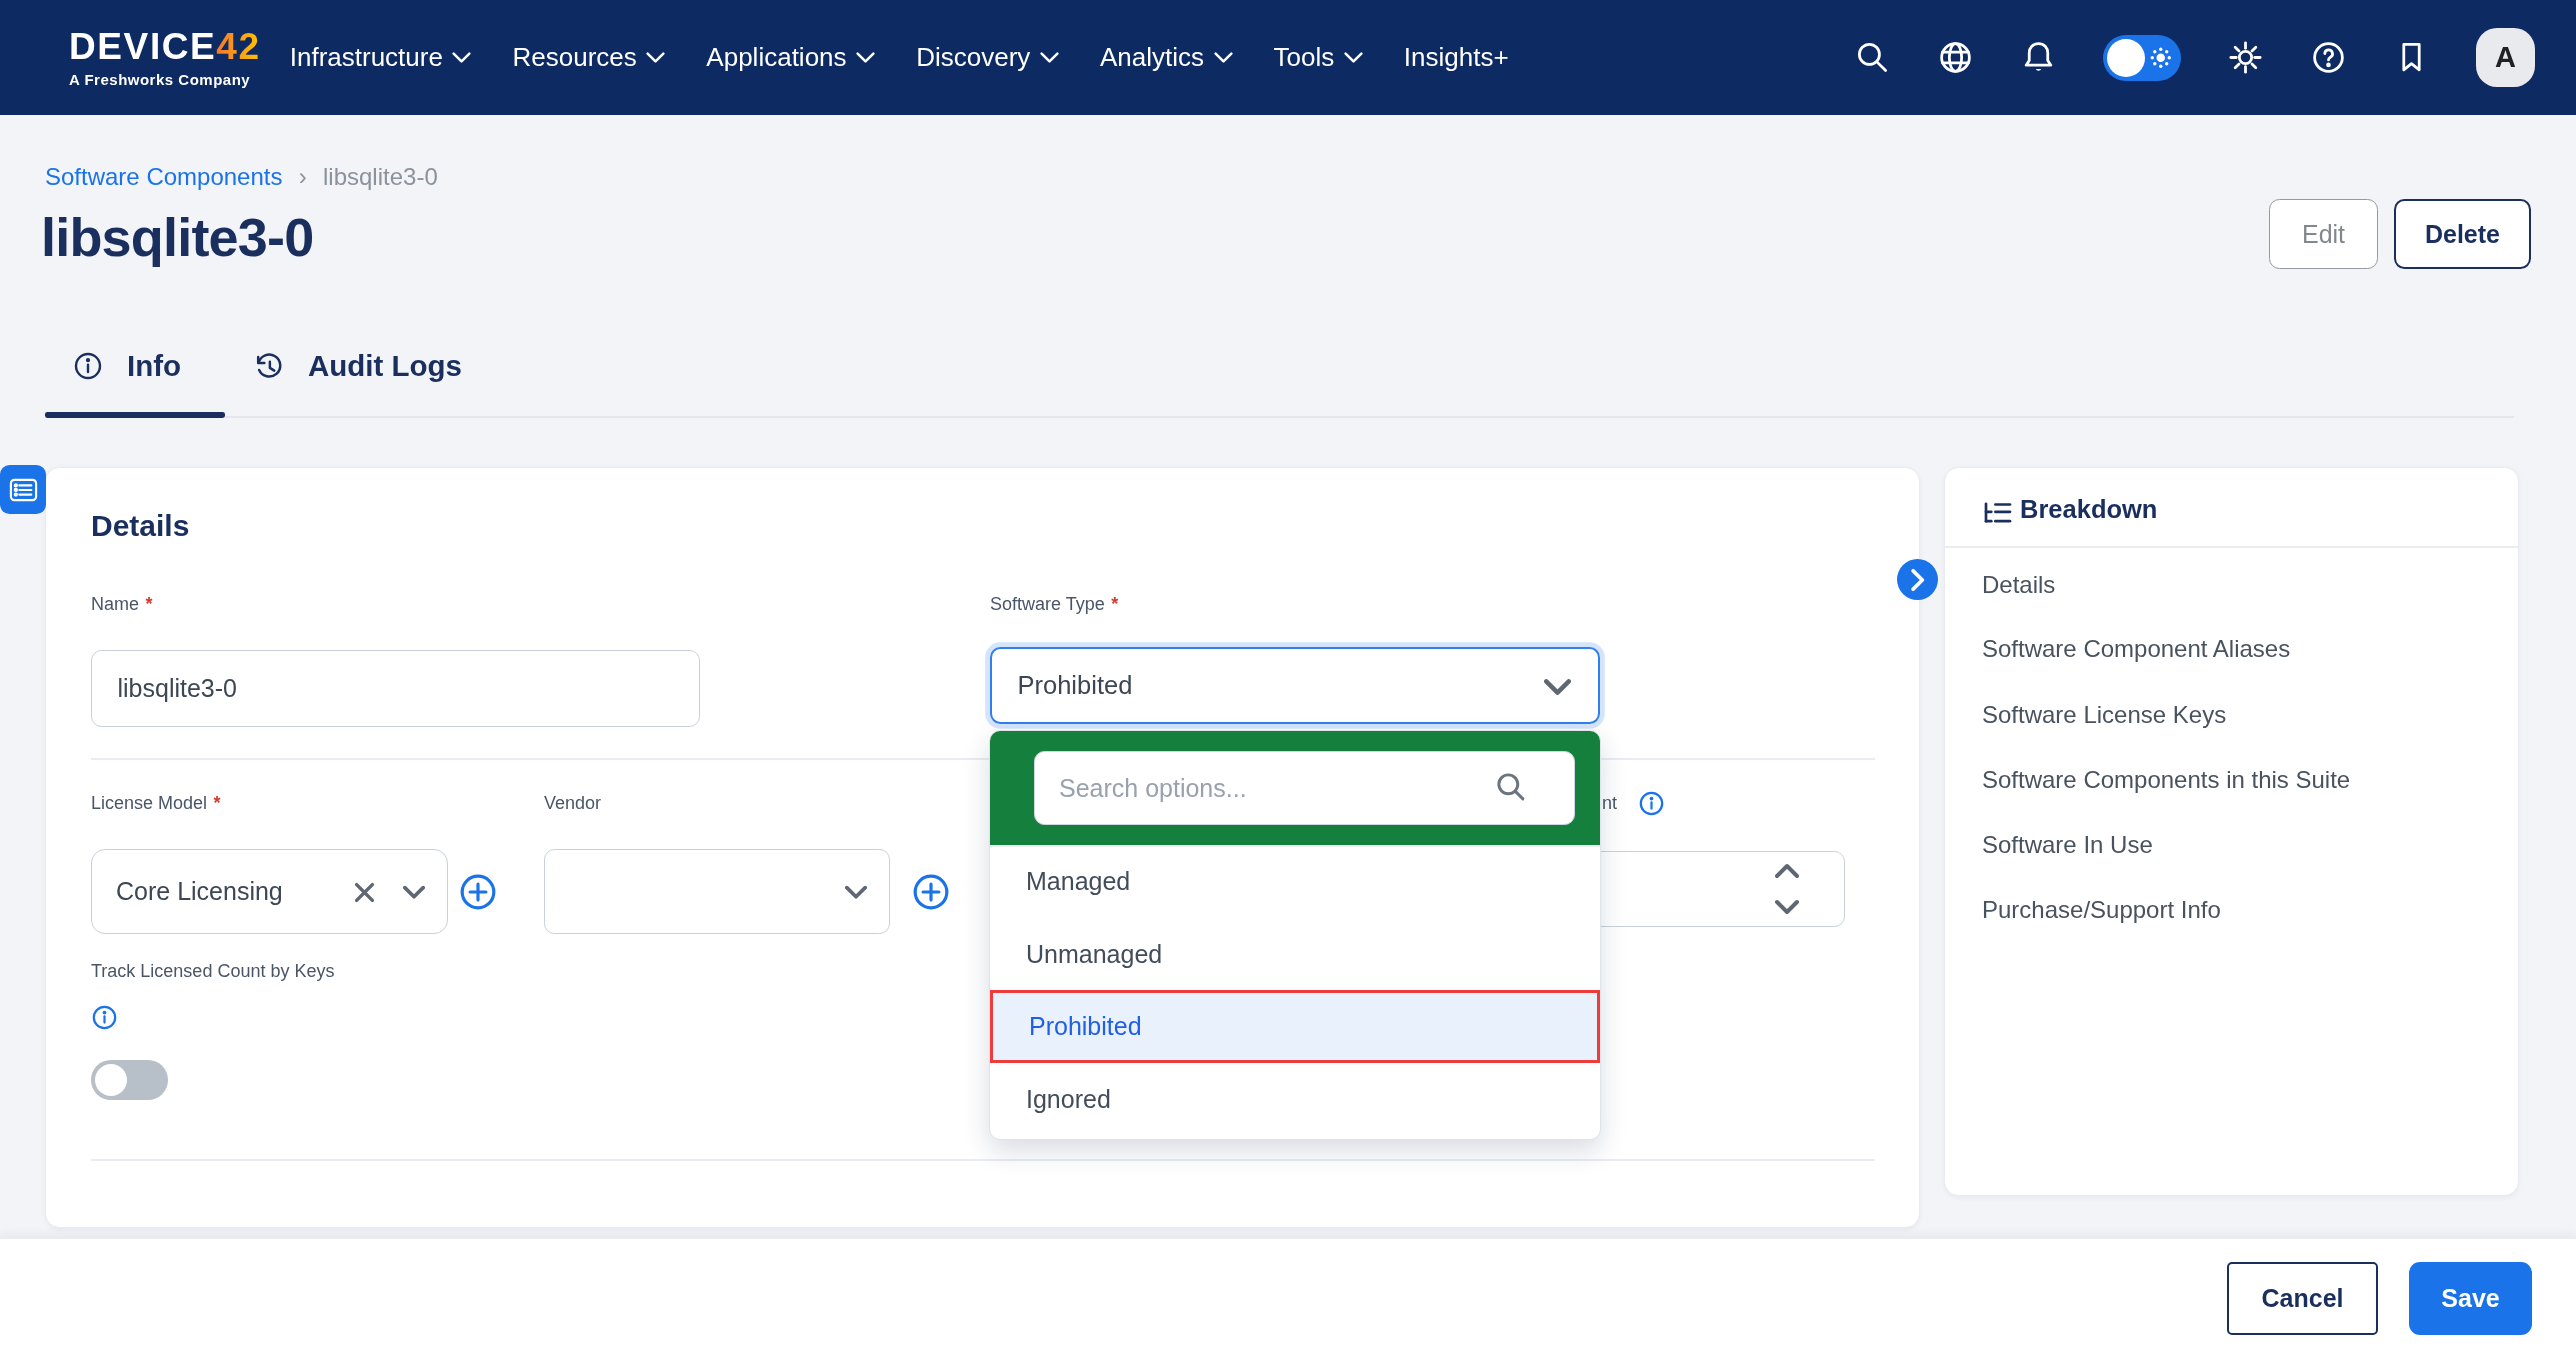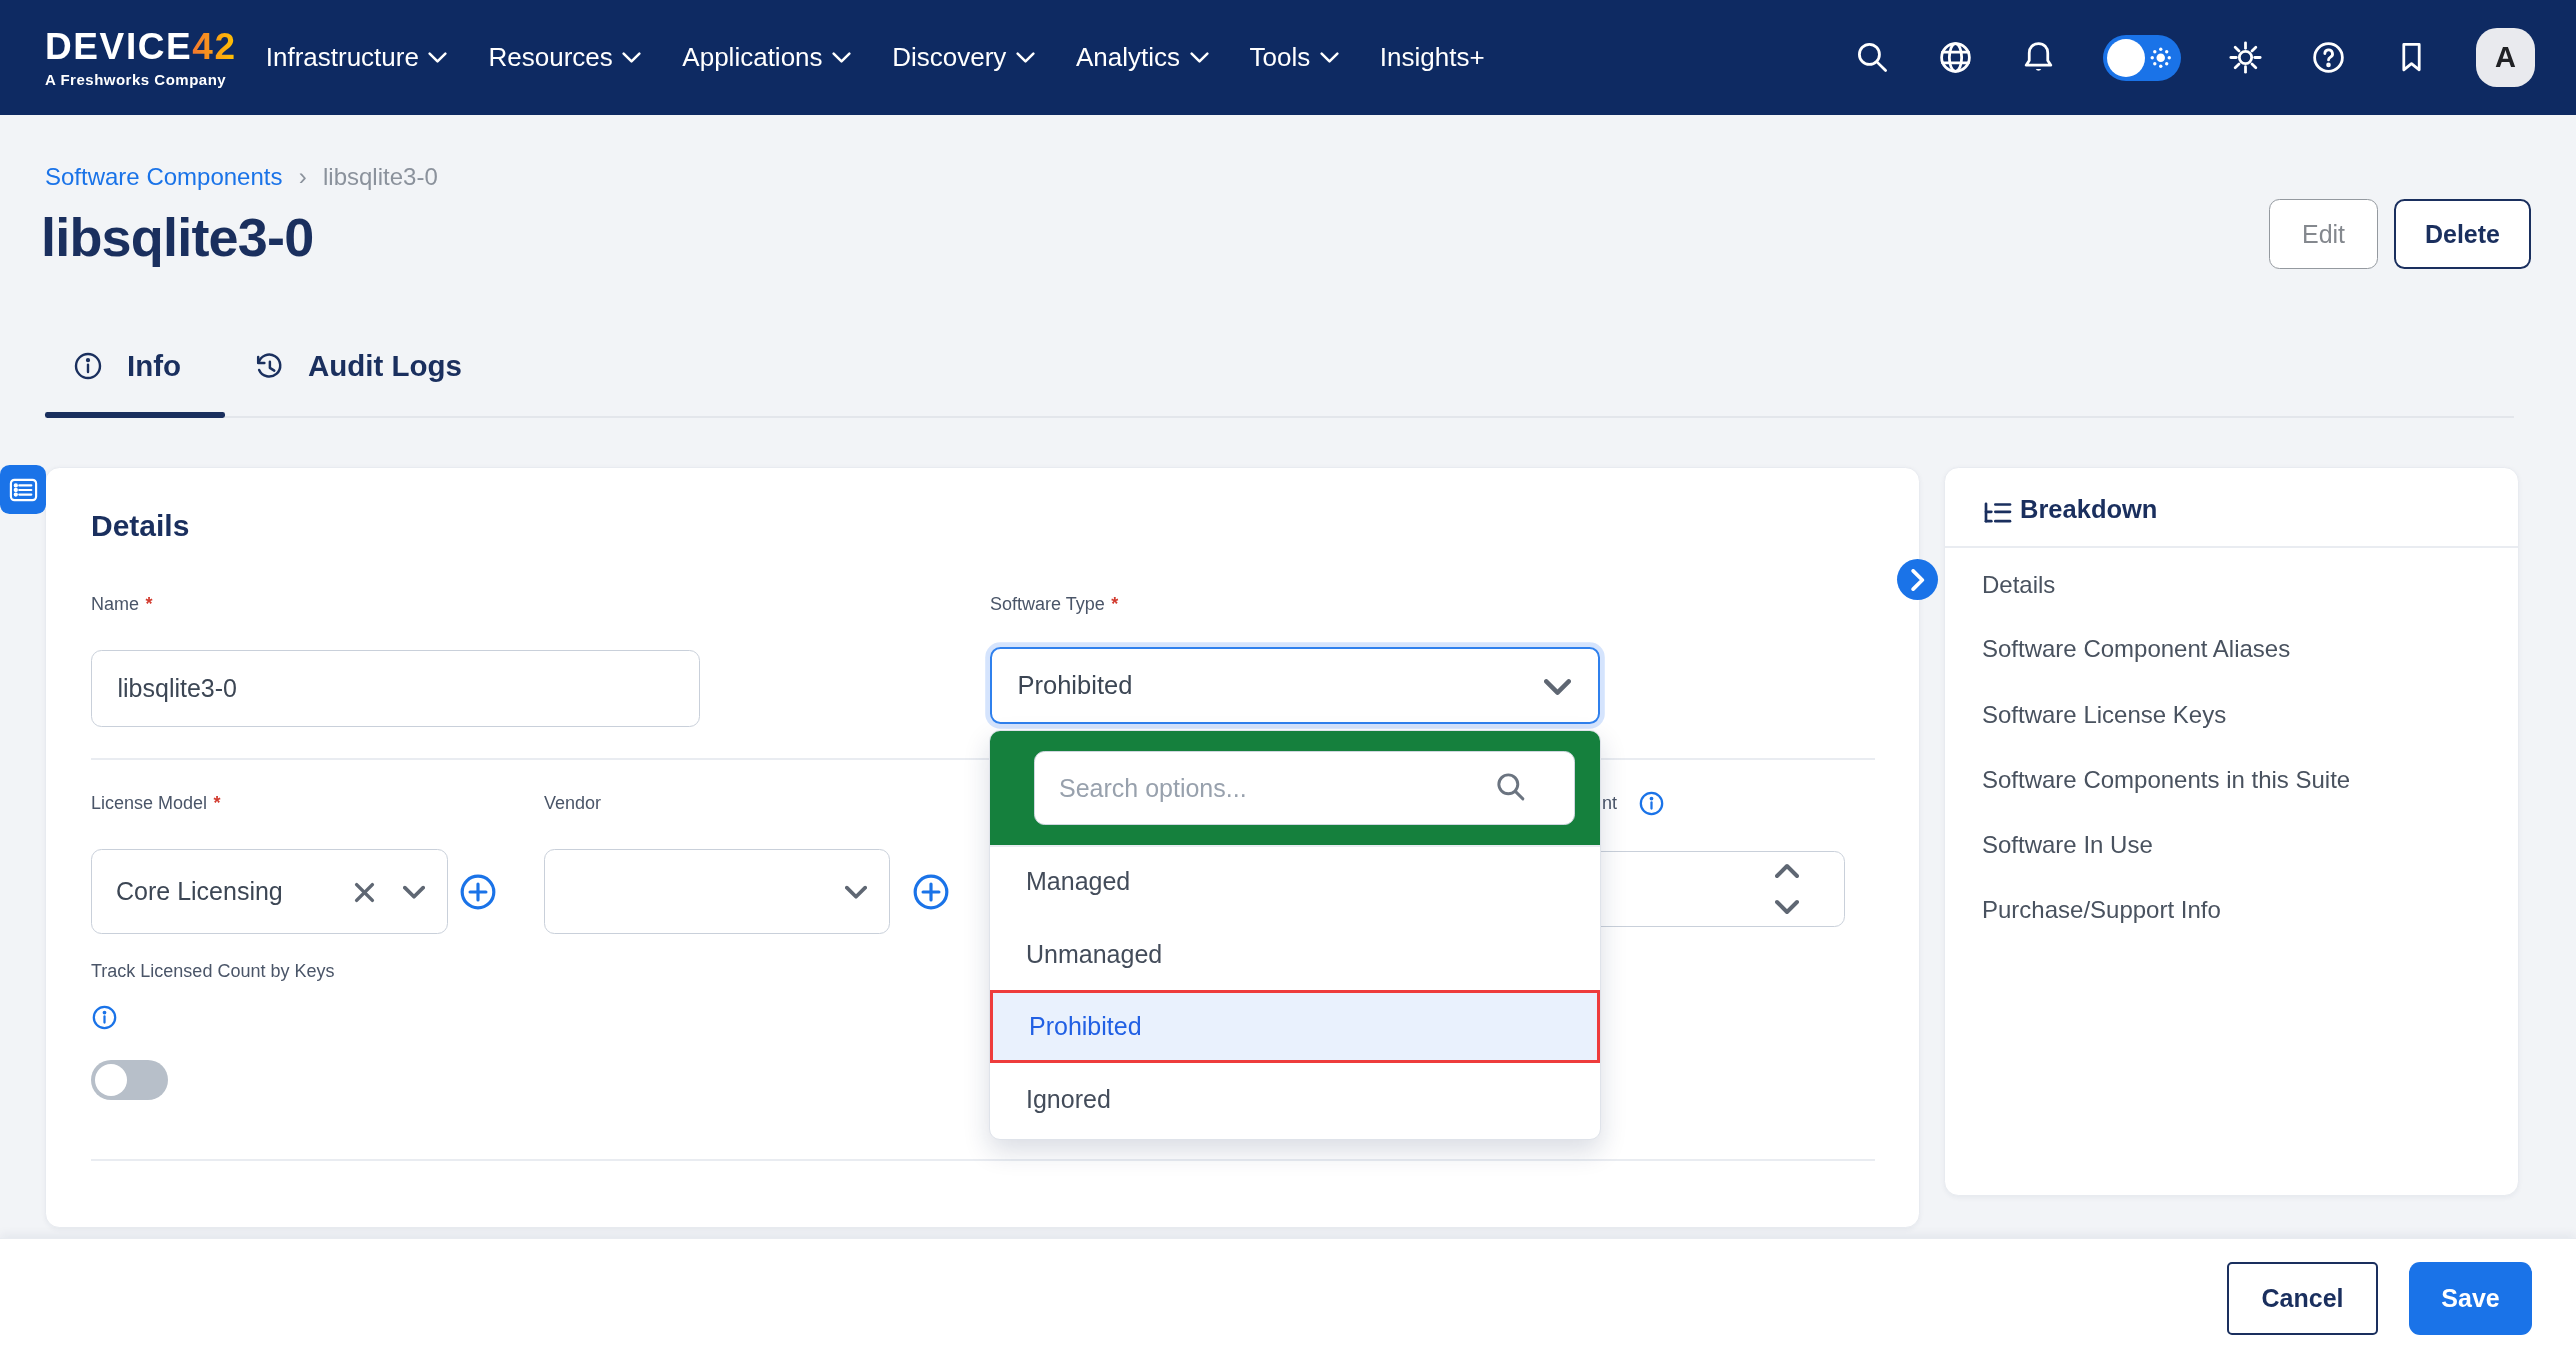--- a/index.html
+++ b/index.html
@@ -1,21 +1,21 @@
 <!DOCTYPE html>
 <html style="font-size:12.8px"><head>
 <meta charset="utf-8">
 <style>
   html,body{margin:0;padding:0;background:#f2f4f7;}
   #app{position:relative;width:2576px;height:1349px;overflow:hidden;background:#f2f4f7;
        font-family:"Liberation Sans","DejaVu Sans",sans-serif;color:#3c4654;}
   svg{display:block;}
   
   .nav{position:absolute;top:0;left:0;width:2576px;height:115px;background:#0e2a62;display:flex;align-items:center;}
-  .logo{margin-left:45px;line-height:1;}
+  .logo{margin-left:69px;line-height:1;}
   .logo-row{font-weight:bold;font-size:37px;letter-spacing:1.6px;color:#ffffff;}
   .logo-42{background:linear-gradient(90deg,#f4772e,#ffc400);-webkit-background-clip:text;background-clip:text;
            color:#ffa41f;-webkit-text-fill-color:transparent;font-weight:bold;}
   .logo-tag{color:#ffffff;font-size:15px;font-weight:bold;letter-spacing:0.5px;margin-top:6.4px;}
   .menu{display:flex;gap:41px;margin-left:29px;align-items:center;}
   .menu-item{display:flex;align-items:center;gap:9.6px;color:#fff;font-size:26px;cursor:pointer;white-space:nowrap;}
   .chev{stroke:#fff;fill:none;stroke-width:1.6;stroke-linecap:round;stroke-linejoin:round;}
   .nav-right{margin-left:auto;margin-right:41px;display:flex;align-items:center;gap:46px;}
   .nav-ico{width:37px;height:37px;}
   .nav-ico svg{width:37px;height:37px;stroke:#fff;fill:none;stroke-width:1.8;stroke-linecap:round;stroke-linejoin:round;}
@@ -258,21 +258,21 @@
       <svg class="gray-glyph" style="position:absolute;right:27px;top:30px;" width="27" height="16" viewBox="0 0 12 7">
           <polyline points="1,1 6,6 11,1"></polyline>
         </svg>
     </div>
 
     <div class="divider" style="left:45px;top:290px;width:1784px;"></div>
 
     <div class="field-label" style="left:45px;top:325px;">
       <span>License Model</span><span class="req">*</span>
     </div>
-    <div class="tbox" style="left:45px;top:381px;width:357px;height:85px;">
+    <div class="tbox" style="left:45px;top:381px;width:357px;height:85px;border-radius:14px;">
       <span style="margin-left:24px;">Core Licensing</span>
       <svg class="gray-glyph" style="position:absolute;right:72px;top:32px;" width="21" height="21" viewBox="0 0 12 12">
           <line x1="1.5" y1="1.5" x2="10.5" y2="10.5"></line>
           <line x1="10.5" y1="1.5" x2="1.5" y2="10.5"></line>
         </svg>
       <svg class="gray-glyph" style="position:absolute;right:22px;top:35px;" width="22" height="14.4" viewBox="0 0 12 7">
           <polyline points="1,1 6,6 11,1"></polyline>
         </svg>
     </div>
     <div class="plus-btn" style="left:413px;top:405px;">

